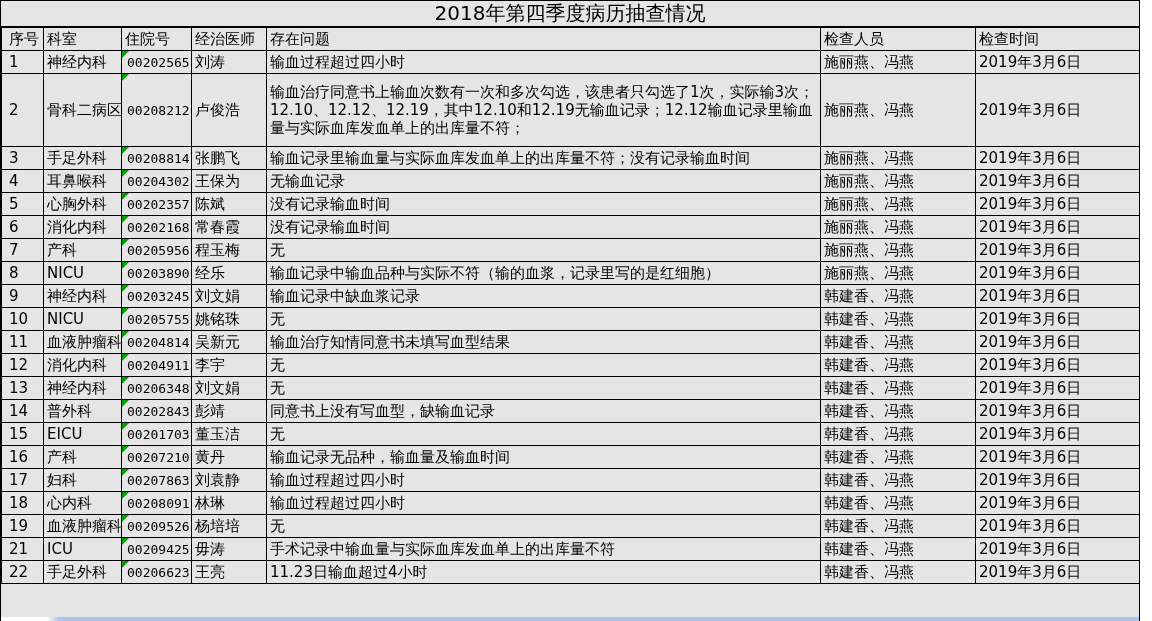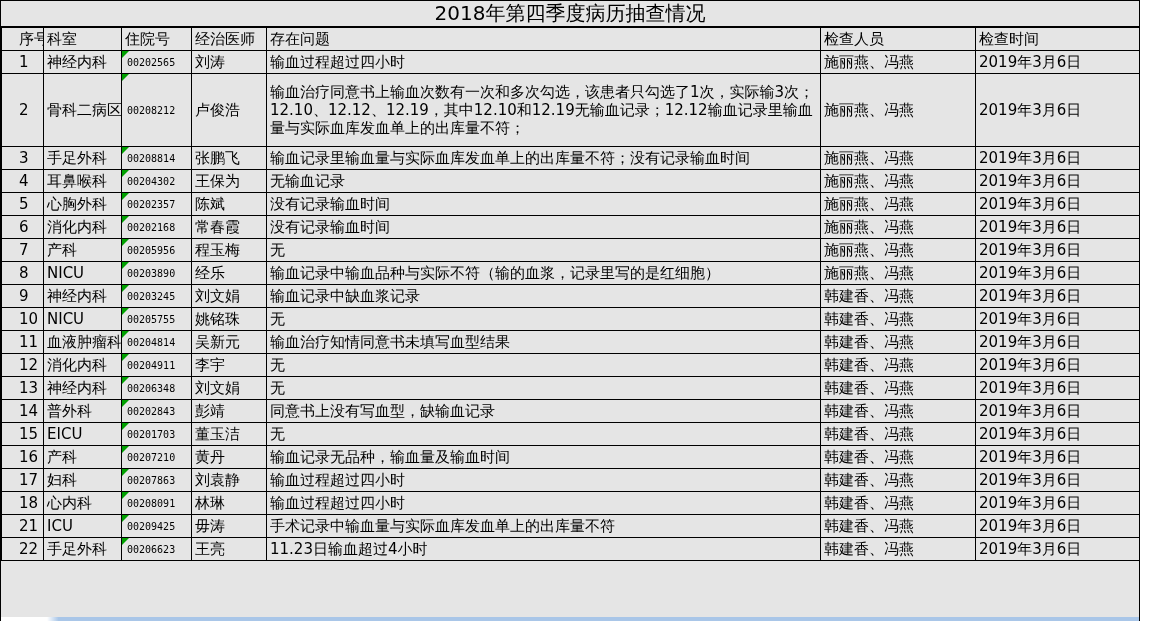--- a/index.html
+++ b/index.html
@@ -12,22 +12,22 @@
     height:25px;line-height:25px;text-align:center;font-size:20px;
     border-bottom:1px solid #000;white-space:nowrap;overflow:hidden;
   }
   table{border-collapse:collapse;table-layout:fixed;width:1151px;}
   th,td{
     border:1px solid #000;padding:0 3px;font-size:15px;font-weight:400;
     height:23px;vertical-align:middle;overflow:hidden;white-space:nowrap;
     text-align:left;box-sizing:border-box;
   }
   thead th{height:23px;}
-  .c-no{text-align:center;padding:0 17px;}
-  .c-id{font-family:"DejaVu Sans Mono","Liberation Mono",monospace;font-size:10px;position:relative;padding-left:5px;}
+  .c-no{padding:0 7px;}
+  .c-id{font-family:"DejaVu Sans Mono","Liberation Mono",monospace;font-size:13px;position:relative;padding-left:5px;}
   .c-date{text-align:left;}
   tr.tall{height:73px;}
   td.prob-wrap{white-space:normal;line-height:18px;}
   .tri{
     position:absolute;top:0;left:0;width:0;height:0;
     border-top:7px solid #00a000;border-right:7px solid transparent;
   }
   .pane-edge{
     position:absolute;left:0;bottom:0;width:1152px;height:4px;
     background:linear-gradient(to right,#ffffff 0%,#ffffff 4%,#a9c6e8 5%,#a9c6e8 100%);
@@ -218,20 +218,29 @@
         <tr>
     <td class="c-no">18</td>
     <td class="c-dept">心内科</td>
     <td class="c-id"><span class="tri"></span><span class="idv">00208091</span></td>
     <td class="c-doc">林琳</td>
     <td class="c-prob">输血过程超过四小时</td>
     <td class="c-insp">韩建香、冯燕</td>
     <td class="c-date">2019年3月6日</td>
   </tr>
         <tr>
+    <td class="c-no">19</td>
+    <td class="c-dept">血液肿瘤科</td>
+    <td class="c-id"><span class="tri"></span><span class="idv">00209526</span></td>
+    <td class="c-doc">杨培培</td>
+    <td class="c-prob">无</td>
+    <td class="c-insp">韩建香、冯燕</td>
+    <td class="c-date">2019年3月6日</td>
+  </tr>
+        <tr>
     <td class="c-no">21</td>
     <td class="c-dept">ICU</td>
     <td class="c-id"><span class="tri"></span><span class="idv">00209425</span></td>
     <td class="c-doc">毋涛</td>
     <td class="c-prob">手术记录中输血量与实际血库发血单上的出库量不符</td>
     <td class="c-insp">韩建香、冯燕</td>
     <td class="c-date">2019年3月6日</td>
   </tr>
         <tr>
     <td class="c-no">22</td>

